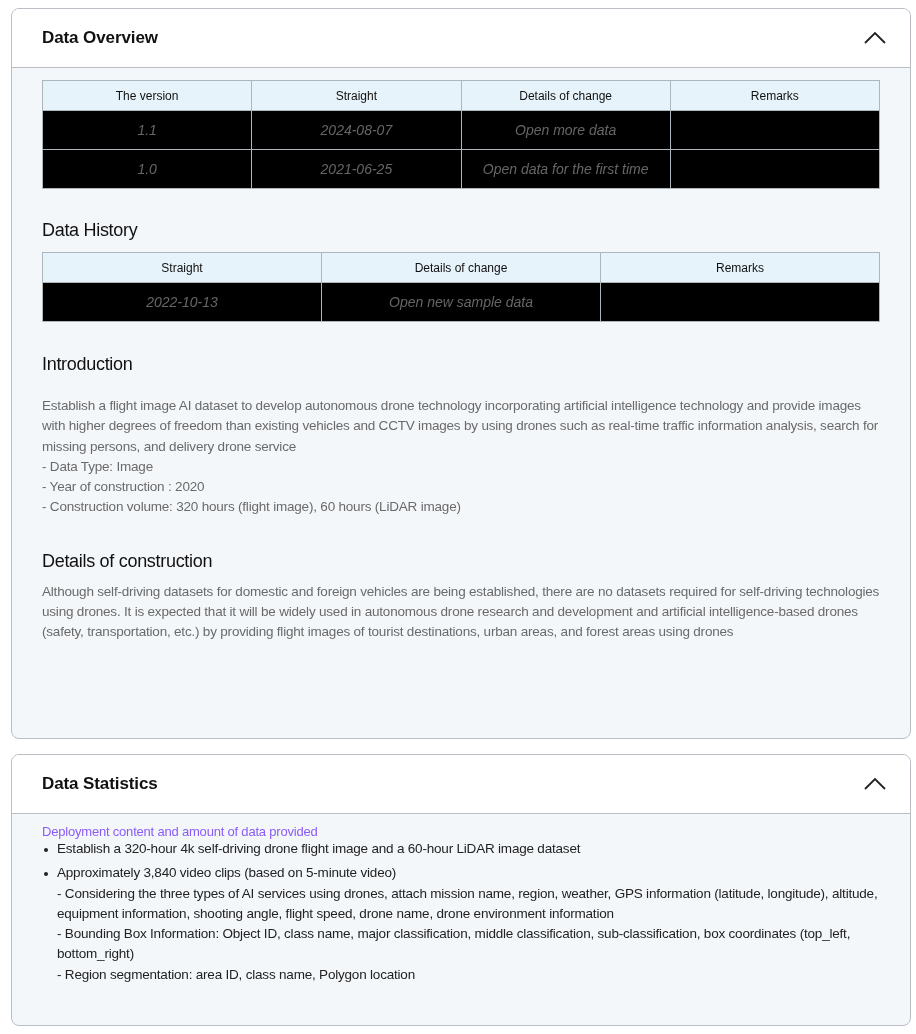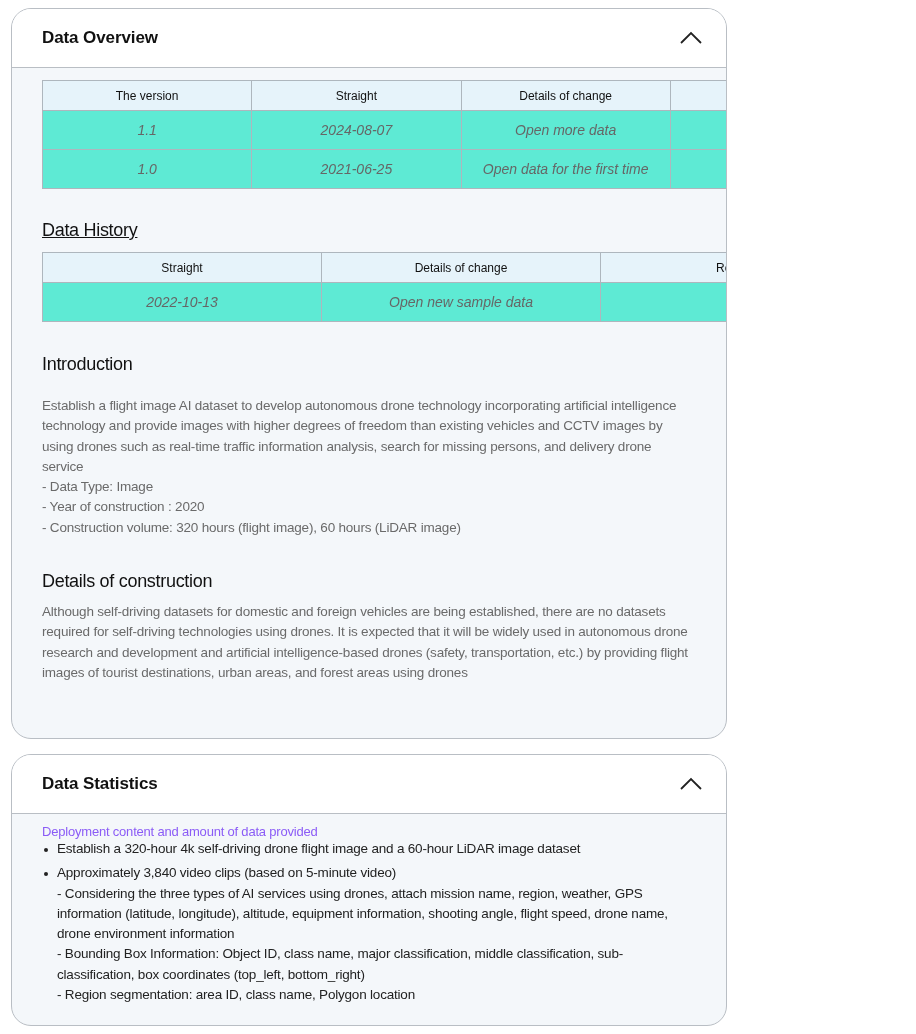--- a/index.html
+++ b/index.html
@@ -2,23 +2,23 @@
 <html><head>
 <meta charset="utf-8">
 <style>
   * { box-sizing: border-box; margin: 0; padding: 0; }
   html, body { width: 916px; height: 1034px; background: #ffffff; overflow: hidden; }
   body { font-family: "Liberation Sans", sans-serif; color: #222; position: relative; }
 
   .panel {
     position: absolute;
     left: 11px;
-    width: 716px;
+    width: 900px;
     border: 1px solid #b9bec4;
-    border-radius: 20px;
+    border-radius: 8px;
     background: #f4f7fa;
     overflow: hidden;
   }
   .panel-overview { top: 8px; height: 731px; }
   .panel-stats { top: 754px; height: 272px; }
 
   .panel-header {
     height: 59px;
     background: #ffffff;
     border-bottom: 1px solid #b9bec4;
@@ -45,21 +45,21 @@
     font-size: 18px;
     color: #111;
     font-weight: normal;
     letter-spacing: -0.3px;
   }
 
   table.grid {
     width: 838px;
     border-collapse: collapse;
     table-layout: fixed;
-    background: #5eead4;
+    background: #000000;
   }
   table.grid th {
     background: #e6f3fa;
     font-weight: normal;
     font-size: 12px;
     color: #111;
     height: 30px;
     border: 1px solid #aeb6bd;
     text-align: center;
   }
@@ -143,21 +143,21 @@
         </tr>
         <tr>
           <td>1.0</td>
           <td>2021-06-25</td>
           <td>Open data for the first time</td>
           <td></td>
         </tr>
       </tbody>
     </table>
 
-    <div class="section-title" style="margin-top:31px;text-decoration:underline;">Data History</div>
+    <div class="section-title" style="margin-top:31px;">Data History</div>
     <table class="grid" style="margin-top:11px;">
       <thead>
         <tr>
           <th>Straight</th>
           <th>Details of change</th>
           <th>Remarks</th>
         </tr>
       </thead>
       <tbody>
         <tr>

